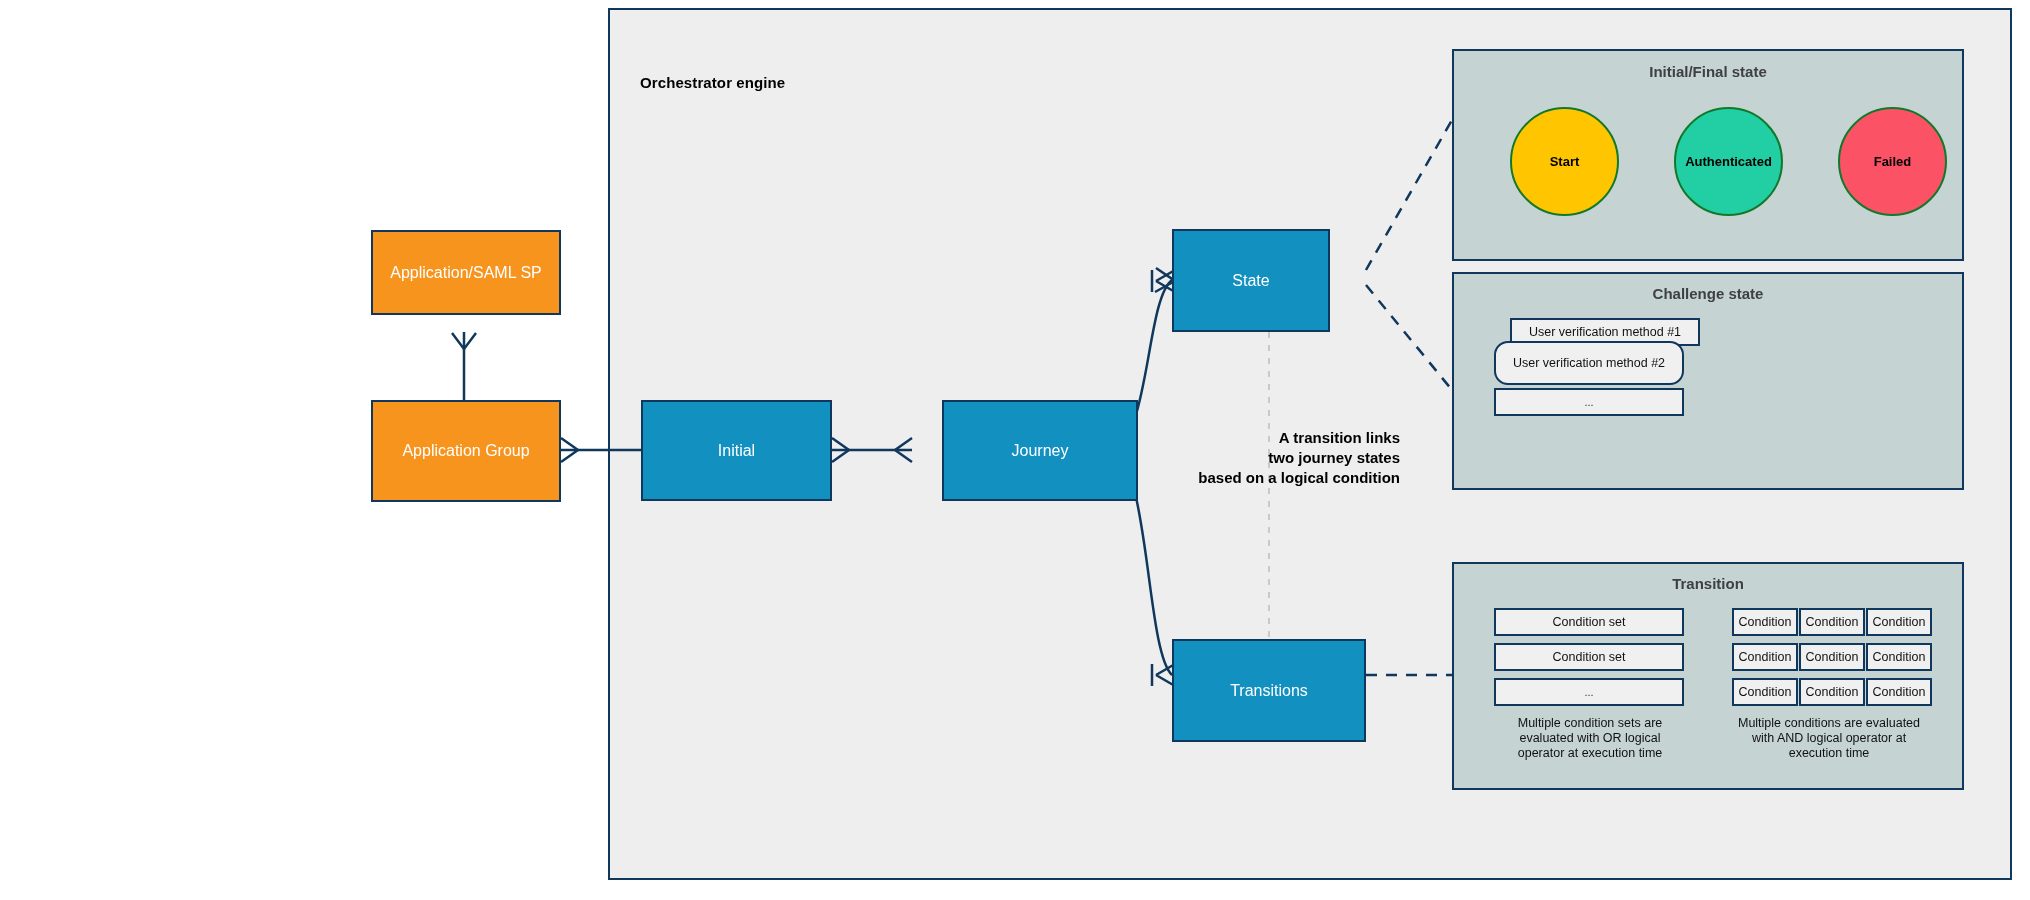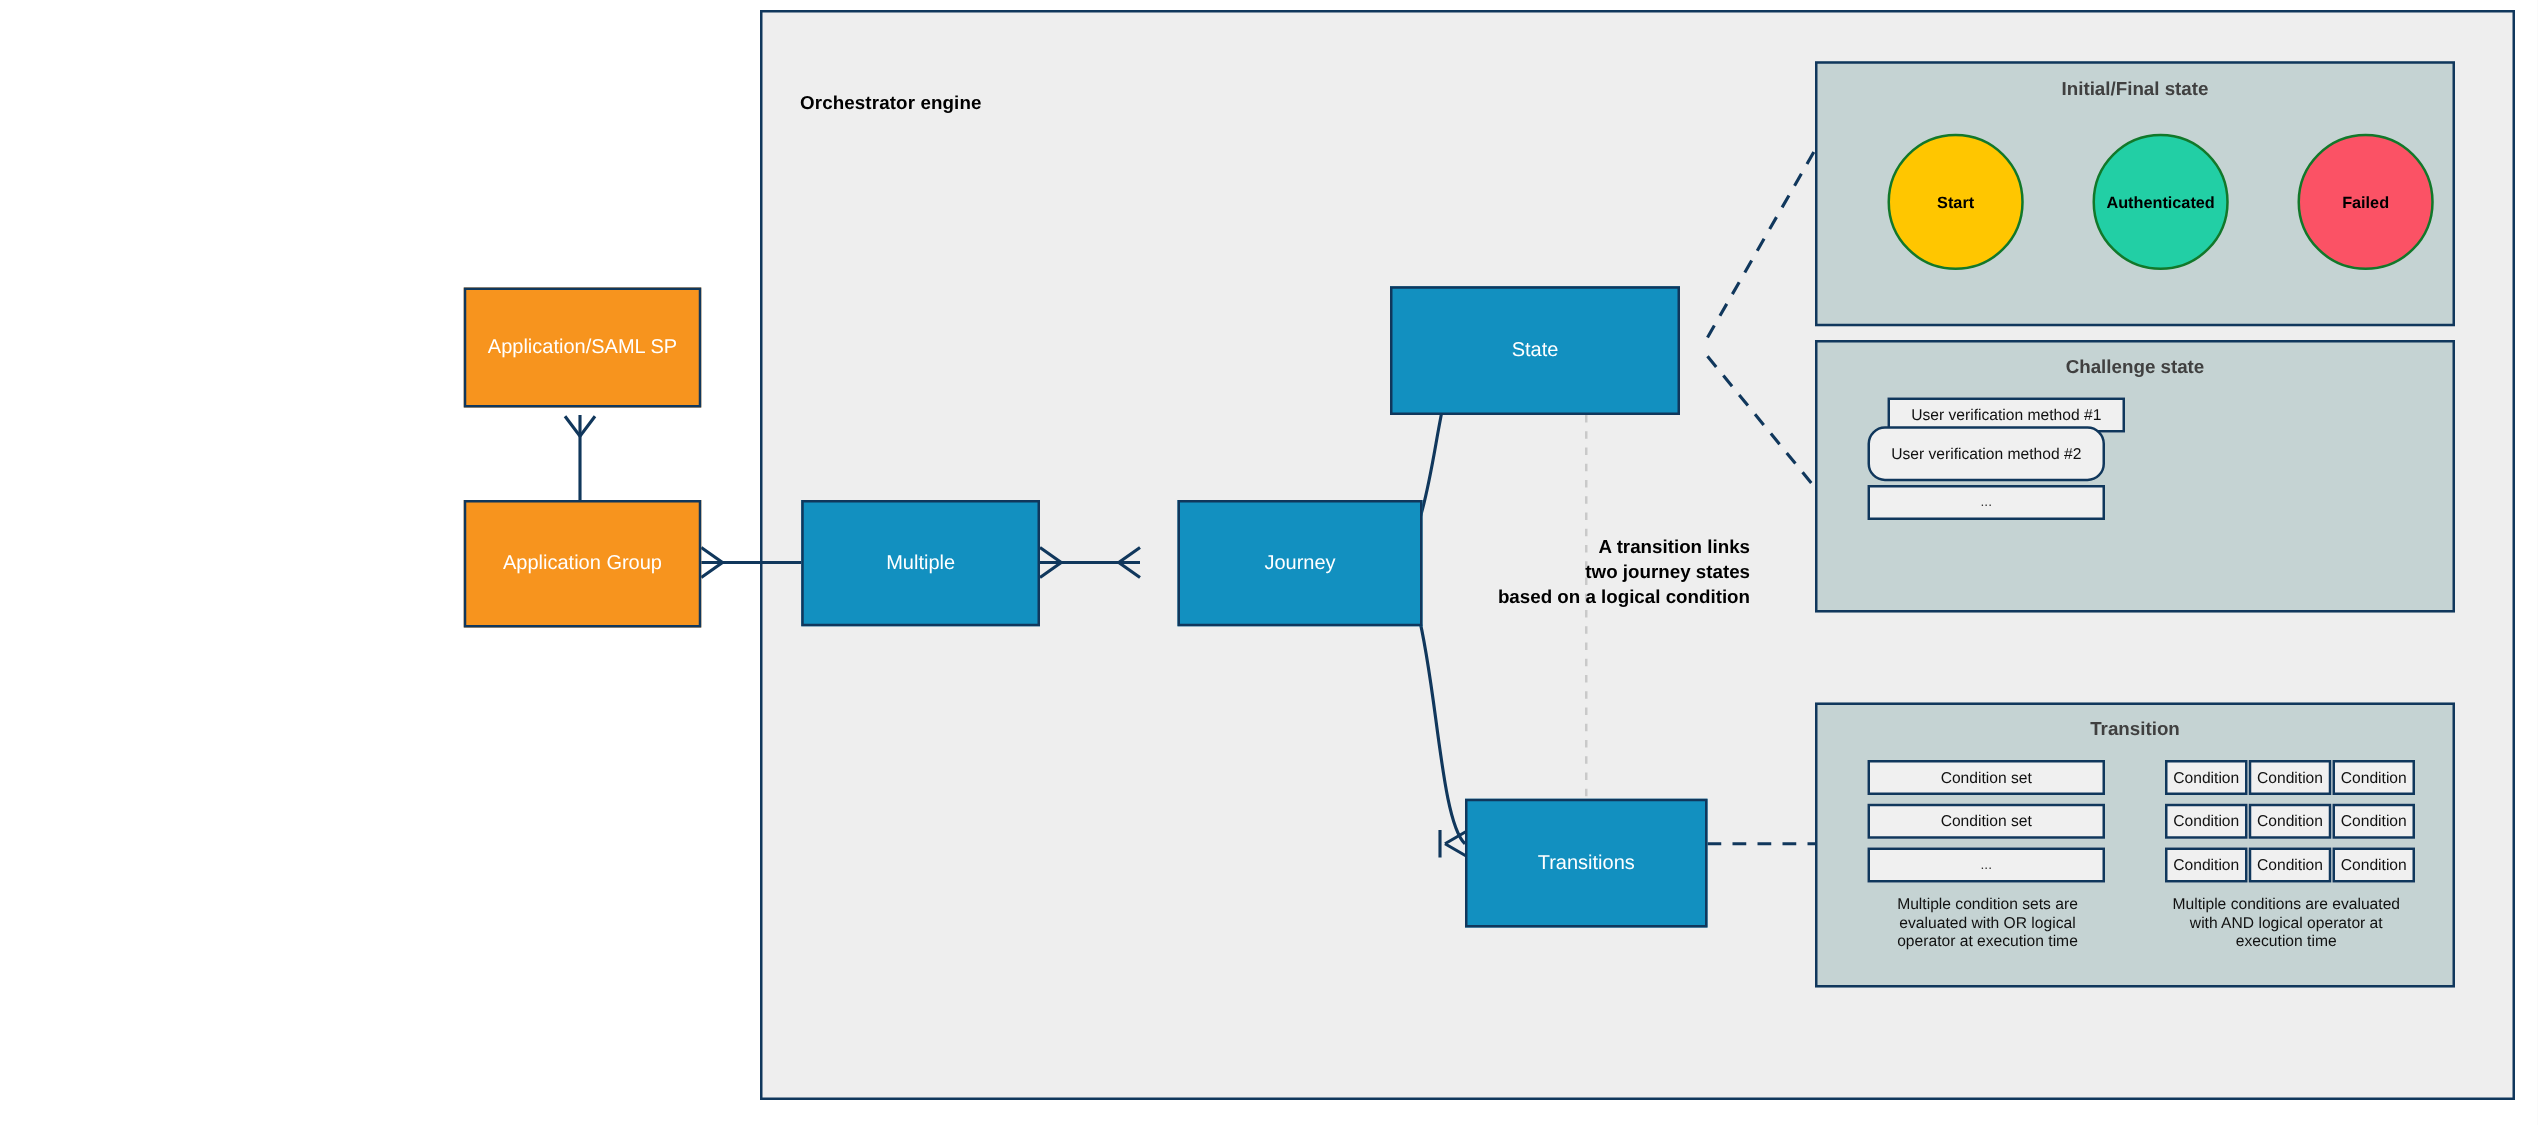--- a/index.html
+++ b/index.html
@@ -102,37 +102,37 @@
 
     <path d="M1366,270 L1452,120" stroke="#10375c" stroke-width="2.5" stroke-dasharray="11 9" fill="none"></path>
 
     <path d="M1366,285 L1452,390" stroke="#10375c" stroke-width="2.5" stroke-dasharray="11 9" fill="none"></path>
 
     <path d="M1366,675 L1452,675" stroke="#10375c" stroke-width="2.5" stroke-dasharray="11 9" fill="none"></path>
 
     <path d="M1269,332 L1269,673" stroke="#c9c9c9" stroke-width="2" stroke-dasharray="6 7" fill="none"></path>
   </svg>
 
-  <div class="node orange" style="left:371px;top:230px;width:190px;height:96px;">
+  <div class="node orange" style="left:371px;top:230px;width:190px;height:85px;">
     <span>Application/SAML SP</span>
   </div>
 
   <div class="node orange" style="left:371px;top:400px;width:190px;height:102px;">
     <span>Application Group</span>
   </div>
 
   <div class="node blue" style="left:641px;top:400px;width:191px;height:101px;">
-    <span>Multiple</span>
+    <span>Initial</span>
   </div>
 
   <div class="node blue" style="left:912px;top:400px;width:196px;height:101px;margin-left:30px;">
     <span>Journey</span>
   </div>
 
-  <div class="node blue" style="left:1112px;top:229px;width:232px;height:103px;">
+  <div class="node blue" style="left:1172px;top:229px;width:158px;height:103px;">
     <span>State</span>
   </div>
 
   <div class="node blue" style="left:1172px;top:623px;width:194px;height:103px;margin-top:16px;">
     <span>Transitions</span>
   </div>
 
   <div class="flow-note" style="left:1140px;top:428px;width:260px;">
     <div>A transition links</div>
     <div>two journey states</div>

